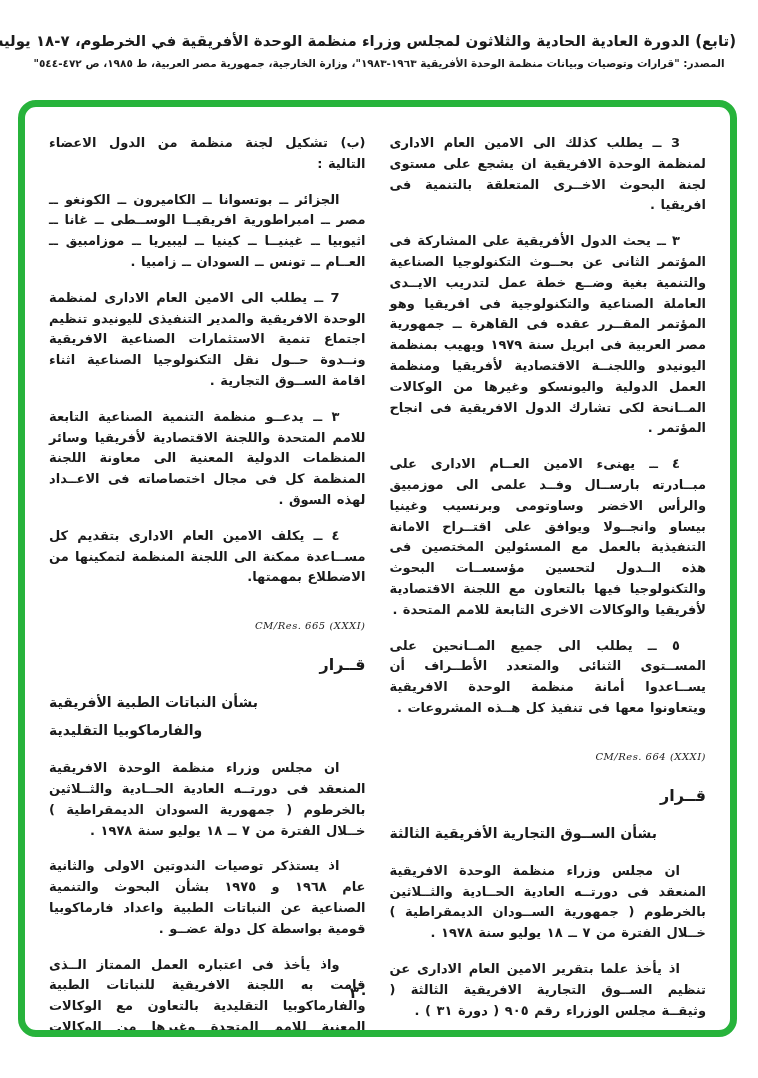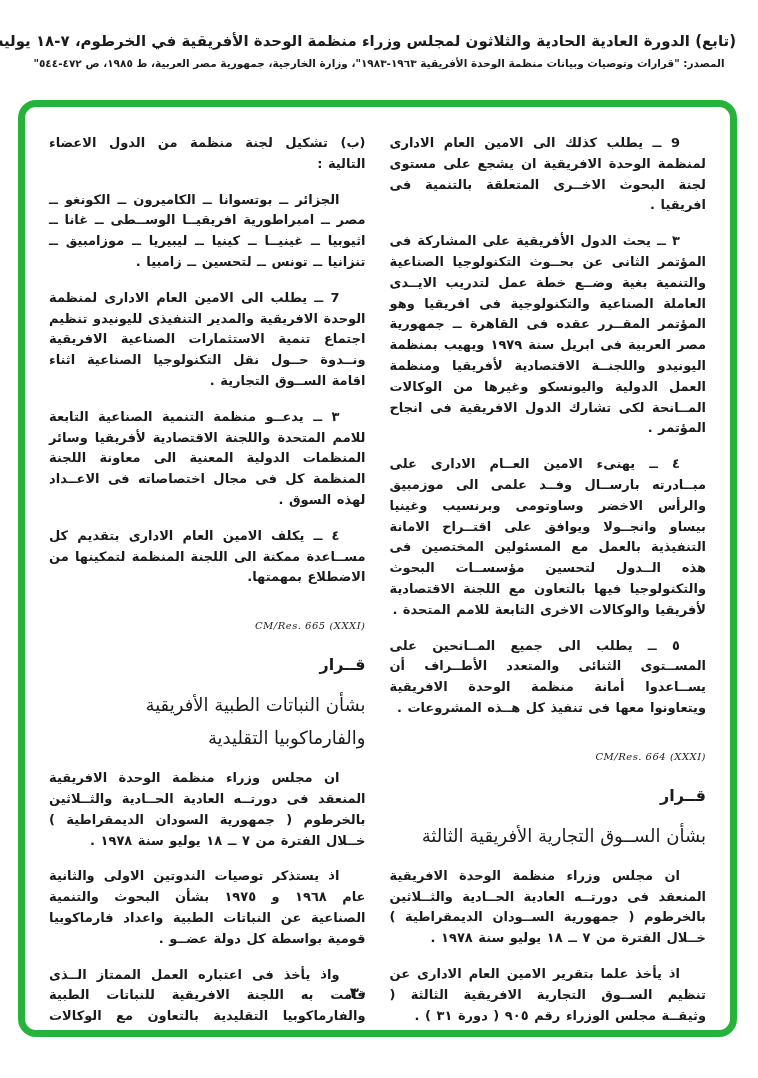--- a/index.html
+++ b/index.html
@@ -77,23 +77,23 @@
     margin: 32px 0 24px 0;
     letter-spacing: 0.5px;
     font-style: italic;
   }
   .title {
     font-size: 16px;
     font-weight: 700;
     margin: 6px 0 20px 0;
   }
   .subtitle {
-    text-align: right;
-    font-size: 18px;
-    font-weight: 400;
+    text-align: left;
+    font-size: 14px;
+    font-weight: 700;
     margin: 0 0 12px 0;
   }
   .subtitle.tight { margin-bottom: 20px; }
   .pagenum {
     position: absolute;
     left: 0;
     right: 40px;
     top: 984px;
     text-align: center;
     font-size: 15px;
@@ -108,35 +108,35 @@
 
   <div class="header">
     <div class="line1">(تابع) الدورة العادية الحادية والثلاثون لمجلس وزراء منظمة الوحدة الأفريقية في الخرطوم، ٧-١٨ يوليه ١٩٧٨</div>
     <div class="line2">المصدر: "قرارات وتوصيات وبيانات منظمة الوحدة الأفريقية ١٩٦٣-١٩٨٣"، وزارة الخارجية، جمهورية مصر العربية، ط ١٩٨٥، ص ٤٧٢-٥٤٤"</div>
   </div>
 
   <div class="frame">
     <div class="cols">
 
       <div class="col">
-        <p class="para indent">9 ــ يطلب كذلك الى الامين العام الادارى لمنظمة الوحدة الافريقية ان يشجع على مستوى لجنة البحوث الاخــرى المتعلقة بالتنمية فى افريقيا .</p>
+        <p class="para indent">3 ــ يطلب كذلك الى الامين العام الادارى لمنظمة الوحدة الافريقية ان يشجع على مستوى لجنة البحوث الاخــرى المتعلقة بالتنمية فى افريقيا .</p>
         <p class="para indent">٣ ــ يحث الدول الأفريقية على المشاركة فى المؤتمر الثانى عن بحــوث التكنولوجيا الصناعية والتنمية بغية وضــع خطة عمل لتدريب الايــدى العاملة الصناعية والتكنولوجية فى افريقيا وهو المؤتمر المقــرر عقده فى القاهرة ــ جمهورية مصر العربية فى ابريل سنة ١٩٧٩ ويهيب بمنظمة اليونيدو واللجنــة الاقتصادية لأفريقيا ومنظمة العمل الدولية واليونسكو وغيرها من الوكالات المــانحة لكى تشارك الدول الافريقية فى انجاح المؤتمر .</p>
         <p class="para indent">٤ ــ يهنىء الامين العــام الادارى على مبــادرته بارســال وفــد علمى الى موزمبيق والرأس الاخضر وساوتومى وبرنسيب وغينيا بيساو وانجــولا ويوافق على اقتــراح الامانة التنفيذية بالعمل مع المسئولين المختصين فى هذه الــدول لتحسين مؤسســات البحوث والتكنولوجيا فيها بالتعاون مع اللجنة الاقتصادية لأفريقيا والوكالات الاخرى التابعة للامم المتحدة .</p>
         <p class="para indent">٥ ــ يطلب الى جميع المــانحين على المســتوى الثنائى والمتعدد الأطــراف أن يســاعدوا أمانة منظمة الوحدة الافريقية ويتعاونوا معها فى تنفيذ كل هــذه المشروعات .</p>
         <p class="code">CM/Res. 664 (XXXI)</p>
         <p class="title">قــرار</p>
         <p class="subtitle tight">بشأن الســوق التجارية الأفريقية الثالثة</p>
         <p class="para indent">ان مجلس وزراء منظمة الوحدة الافريقية المنعقد فى دورتــه العادية الحــادية والثــلاثين بالخرطوم ( جمهورية الســودان الديمقراطية ) خــلال الفترة من ٧ ــ ١٨ يوليو سنة ١٩٧٨ .</p>
         <p class="para indent">اذ يأخذ علما بتقرير الامين العام الادارى عن تنظيم الســوق التجارية الافريقية الثالثة ( وثيقــة مجلس الوزراء رقم ٩٠٥ ( دورة ٣١ ) .</p>
 
       </div>
 
       <div class="col">
         <p class="para">(ب) تشكيل لجنة منظمة من الدول الاعضاء التالية :</p>
-        <p class="para indent">الجزائر ــ بوتسوانا ــ الكاميرون ــ الكونغو ــ مصر ــ امبراطورية افريقيــا الوســطى ــ غانا ــ اثيوبيا ــ غينيــا ــ كينيا ــ ليبيريا ــ موزامبيق ــ تنزانيا ــ تونس ــ لتحسين ــ زامبيا .</p>
+        <p class="para indent">الجزائر ــ بوتسوانا ــ الكاميرون ــ الكونغو ــ مصر ــ امبراطورية افريقيــا الوســطى ــ غانا ــ اثيوبيا ــ غينيــا ــ كينيا ــ ليبيريا ــ موزامبيق ــ العــام ــ تونس ــ السودان ــ زامبيا .</p>
         <p class="para indent">7 ــ يطلب الى الامين العام الادارى لمنظمة الوحدة الافريقية والمدير التنفيذى لليونيدو تنظيم اجتماع تنمية الاستثمارات الصناعية الافريقية ونــدوة حــول نقل التكنولوجيا الصناعية اثناء اقامة الســوق التجارية .</p>
         <p class="para indent">٣ ــ يدعــو منظمة التنمية الصناعية التابعة للامم المتحدة واللجنة الاقتصادية لأفريقيا وسائر المنظمات الدولية المعنية الى معاونة اللجنة المنظمة كل فى مجال اختصاصاته فى الاعــداد لهذه السوق .</p>
         <p class="para indent">٤ ــ يكلف الامين العام الادارى بتقديم كل مســاعدة ممكنة الى اللجنة المنظمة لتمكينها من الاضطلاع بمهمتها.</p>
         <p class="code">CM/Res. 665 (XXXI)</p>
         <p class="title">قــرار</p>
         <p class="subtitle">بشأن النباتات الطبية الأفريقية</p>
         <p class="subtitle tight">والفارماكوبيا التقليدية</p>
         <p class="para indent">ان مجلس وزراء منظمة الوحدة الافريقية المنعقد فى دورتــه العادية الحــادية والثــلاثين بالخرطوم ( جمهورية السودان الديمقراطية ) خــلال الفترة من ٧ ــ ١٨ يوليو سنة ١٩٧٨ .</p>
         <p class="para indent">اذ يستذكر توصيات الندوتين الاولى والثانية عام ١٩٦٨ و ١٩٧٥ بشأن البحوث والتنمية الصناعية عن النباتات الطبية واعداد فارماكوبيا قومية بواسطة كل دولة عضــو .</p>
         <p class="para indent">واذ يأخذ فى اعتباره العمل الممتاز الــذى قامت به اللجنة الافريقية للنباتات الطبية والفارماكوبيا التقليدية بالتعاون مع الوكالات المعنية للامم المتحدة وغيرها من الوكالات المــانحة وكذلك الحاجة لأن تقــوم جميع الدول الاعضاء فى منظمة الوحــدة الافريقية بوضع برامج للبحــوث الصــناعية وبتشكيل لجان قومية لمتابعة تنفيذ هــذه البرامج ولا سيما تلك التى تتعلق بانتاج العقاقير الجديدة من الاعشاب المحلية بالاضافة الى فرض الرقابة على استيراد العقاقير الى أفريقيا .</p>

